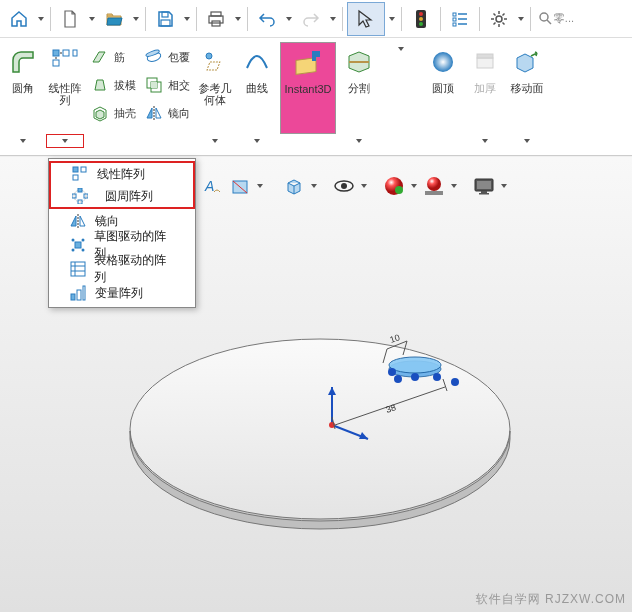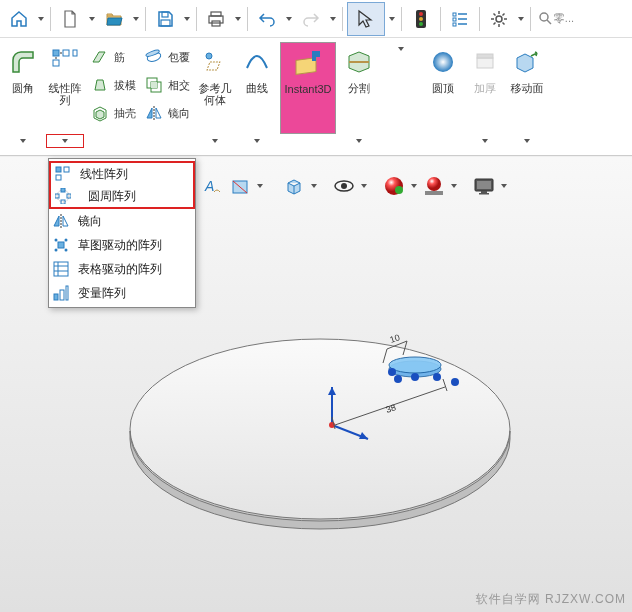--- a/index.html
+++ b/index.html
@@ -20,21 +20,21 @@
 .rib-big .txt { font-size:11px; color:#333; text-align:center; line-height:1.1; }
 .rib-drop { width:38px; height:14px; display:flex; align-items:center; justify-content:center; cursor:pointer; }
 .rib-drop.hl { border:1px solid #d22; }
 .rib-stack { display:flex; flex-direction:column; gap:2px; padding-top:2px; }
 .rib-sm { height:26px; display:flex; align-items:center; gap:4px; padding:0 4px; cursor:pointer; }
 .rib-sm .si { width:20px; height:20px; display:flex; align-items:center; justify-content:center; }
 .rib-sm .st { font-size:11px; color:#333; white-space:nowrap; }
 .rib-disabled { opacity:0.4; }
 
 .dropdown { position:absolute; left:48px; top:158px; width:148px; background:#fff; border:1px solid #888; box-shadow:2px 2px 6px rgba(0,0,0,0.25); z-index:100; padding:2px 0; }
-.dd-item { height:24px; display:flex; align-items:center; gap:8px; padding:0 3px; cursor:pointer; font-size:12px; color:#222; }
+.dd-item { height:24px; display:flex; align-items:center; gap:8px; padding:0 20px; cursor:pointer; font-size:12px; color:#222; }
 .dd-item .di { width:18px; height:18px; display:flex; align-items:center; justify-content:center; }
 .dd-hl-top { border:2px solid #d22; border-bottom:none; }
 .dd-hl-bot { border:2px solid #d22; border-top:none;gap:16px; }
 
 .toolbar2 { position:absolute; left:195px; top:170px; height:32px; display:flex; align-items:center; gap:2px; padding:2px 4px; }
 .t2-btn { width:26px; height:26px; display:flex; align-items:center; justify-content:center; cursor:pointer; }
 .t2-drop { width:10px; display:flex; align-items:center; justify-content:center; }
 
 .view3d { position:absolute; left:0; top:157px; right:0; bottom:0; background:linear-gradient(180deg,#f8f8f8 0%,#e0e0e0 100%); overflow:hidden; z-index:-1; }
 

